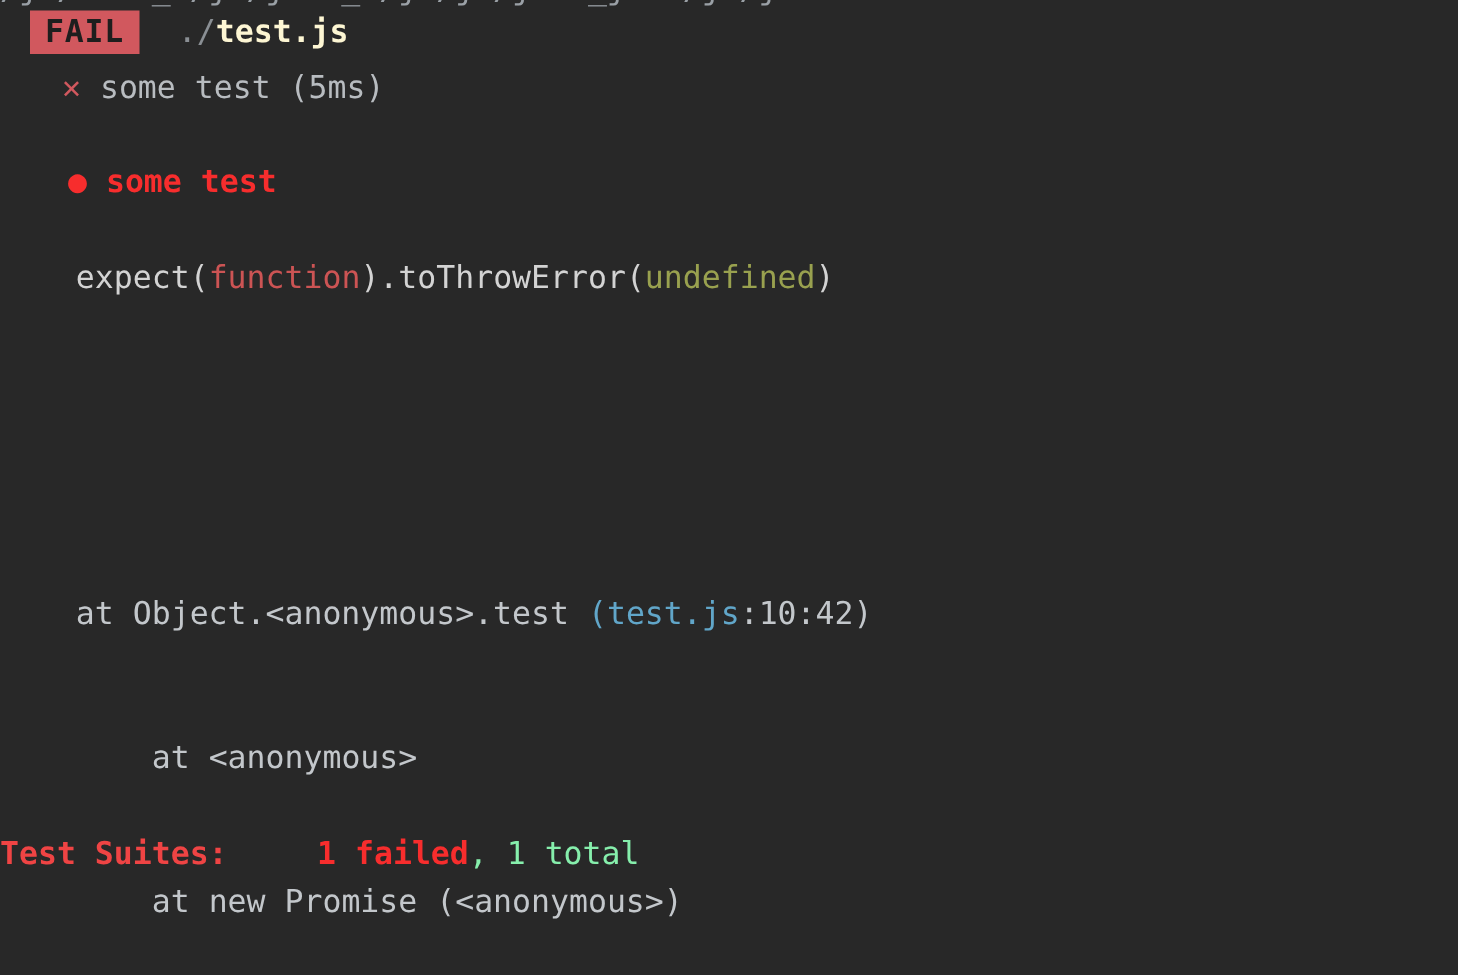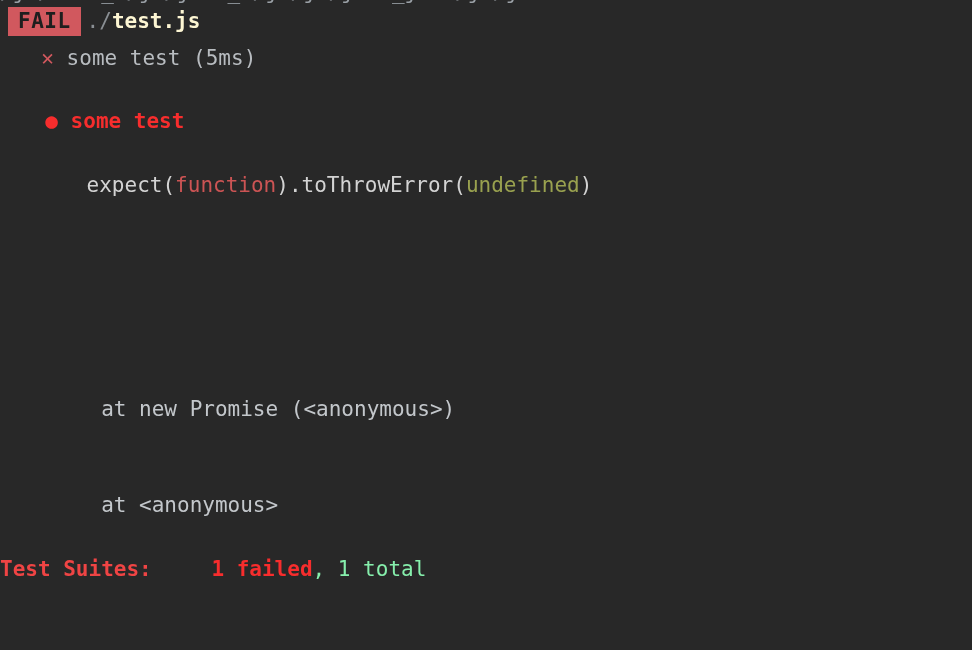--- a/index.html
+++ b/index.html
@@ -51,28 +51,28 @@
     height: 30px;
     display: flex;
     align-items: center;
     white-space: pre;
   }
   .fail-badge {
     background: #d1585e;
     color: #1e1e1e;
     font-weight: bold;
     padding: 2px 10px 3px 10px;
-    margin-left: 8px;
+    margin-left: 20px;
     line-height: 24px;
     display: inline-block;
     letter-spacing: 0.5px;
   }
   .path-dim { color: #8a8f94; }
   .path-file { color: #fdf6d3; font-weight: bold; }
-  .fail-path { margin-left: 6px; }
+  .fail-path { margin-left: 26px; }
 
   .testline {
     position: absolute;
     left: 16px;
     top: 42px;
     white-space: pre;
   }
   .xmark { color: #d1585e; font-weight: normal; }
   .muted { color: #b8bcc0; }
 
@@ -84,21 +84,20 @@
     padding-left: 20px;
   }
   .dot { color: #f72d2d; }
   .redbold { color: #f72d2d; font-weight: bold; }
 
   .code-row {
     position: absolute;
     left: 0;
     top: 169px;
     white-space: pre;
-    padding-left: 36px;
   }
   .tok-plain { color: #d3d3d3; }
   .tok-func  { color: #cc5454; }
   .tok-undef { color: #99a14f; }
 
   .msg-block {
     position: absolute;
     left: 0;
     top: 233px;
     white-space: pre;
@@ -138,22 +137,23 @@
   </div>
 
   <div class="testline"><span>  </span><span class="xmark">✕</span><span class="muted"> </span><span class="muted">some test</span><span class="muted"> </span><span class="muted">(5ms)</span></div>
 
   <div class="bullet-row"><span>  </span><span class="dot">●</span><span> </span><span class="redbold">some test</span></div>
 
   <div class="code-row"><span>    </span><span class="tok-plain">expect(</span><span class="tok-func">function</span><span class="tok-plain">).toThrowError(</span><span class="tok-undef">undefined</span><span class="tok-plain">)</span></div>
 
 
   <div class="stack-block">
+    <div class="line"><span>    </span><span>at Object.&lt;anonymous&gt;.test </span><span class="st-file">(</span><span class="st-file">test.js</span><span class="st-pos">:10:42)</span></div>
+    <div class="line"><span>        </span><span>at &lt;anonymous&gt;</span><span class="st-file"></span><span class="st-file"></span><span class="st-pos"></span></div>
     <div class="line"><span>        </span><span>at new Promise (&lt;anonymous&gt;)</span><span class="st-file"></span><span class="st-file"></span><span class="st-pos"></span></div>
-    <div class="line"><span>        </span><span>at &lt;anonymous&gt;</span><span class="st-file"></span><span class="st-file"></span><span class="st-pos"></span></div>
     
   </div>
 
   <div class="summary-block">
     <div class="line"><span class="sum-label">Test Suites:</span><span> </span><span class="sum-fail">1 failed</span><span class="sum-val">, 1 total</span><span class="sum-val"></span></div>
     <div class="line"><span class="sum-val"></span></div>
     
     
     
   </div>

